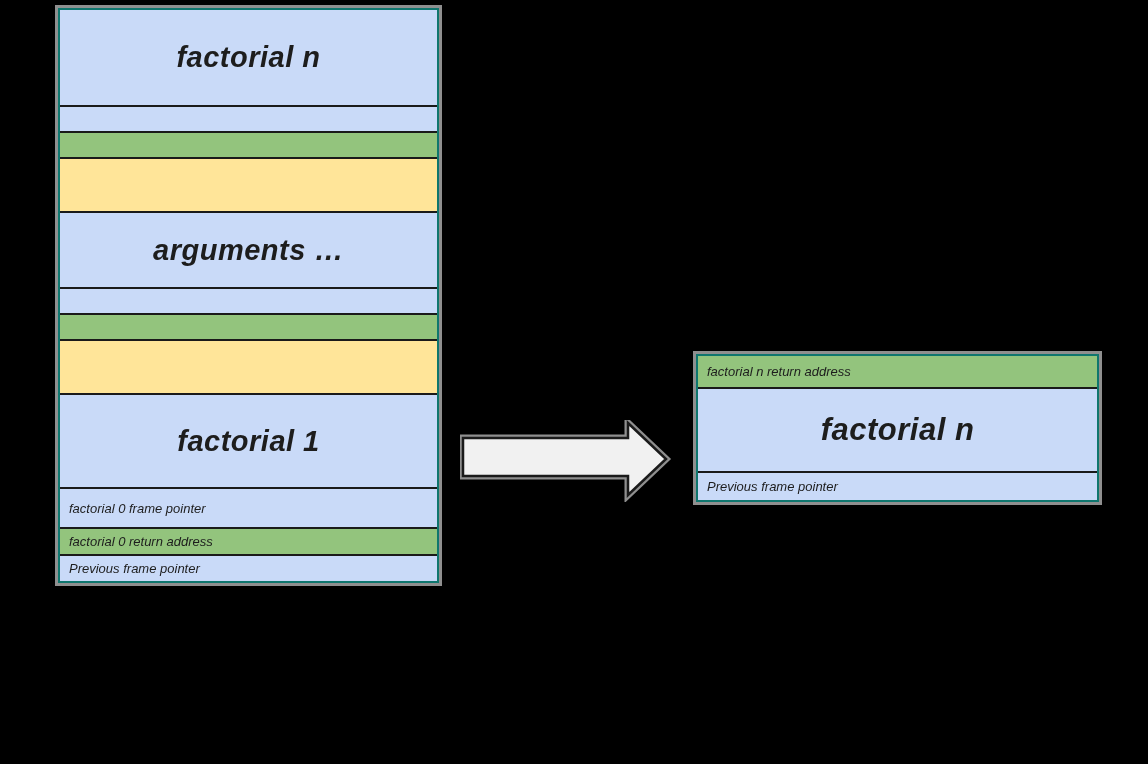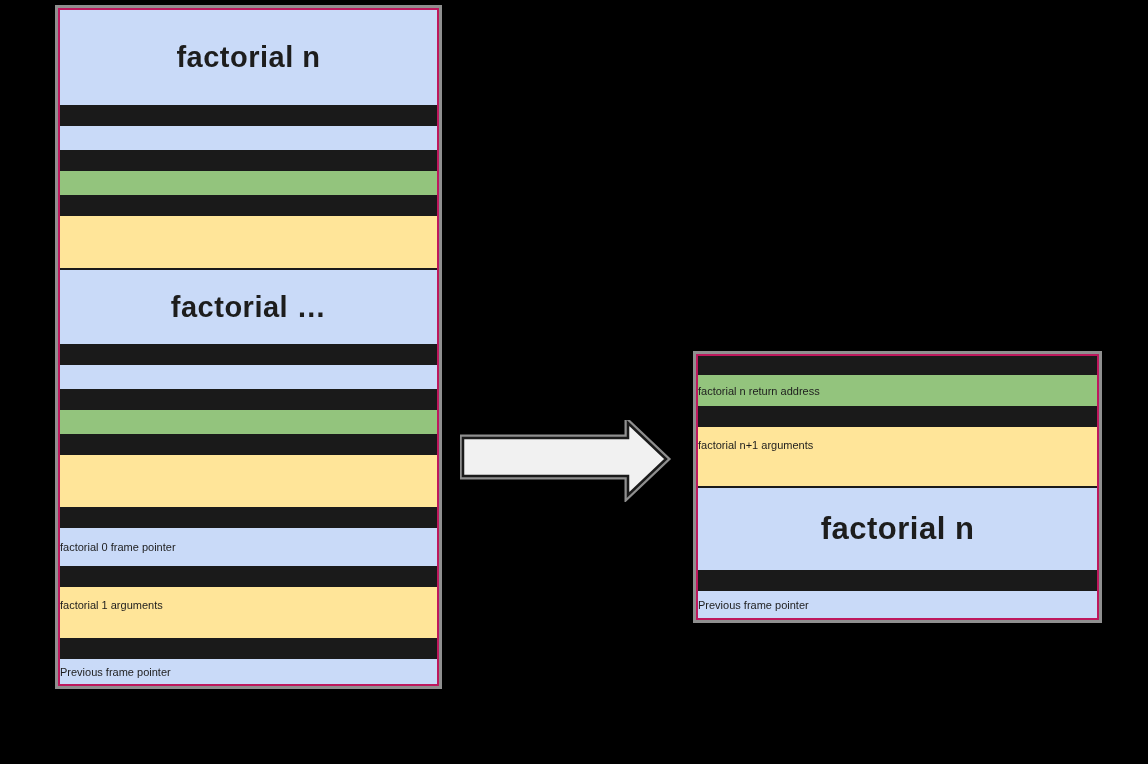--- a/index.html
+++ b/index.html
@@ -13,23 +13,24 @@
   }
   .canvas {
     position: relative;
     width: 1148px;
     height: 764px;
     background: #000000;
   }
   .stack {
     position: absolute;
     box-sizing: border-box;
-    border: 2px solid #be185d;
+    border: 2px solid #0f766e;
     outline: 3px solid #8f8f8f;
     background: #1a1a1a;
+    font-style: italic;
   }
   .row {
     box-sizing: border-box;
     display: flex;
     align-items: center;
     color: #1d1d1d;
     overflow: hidden;
   }
   .row + .row { border-top: 2px solid #1a1a1a; }
   .blue   { background: #c9daf8; }
@@ -37,22 +38,22 @@
   .yellow { background: #ffe599; }
   .frame-label {
     justify-content: center;
     font-weight: bold;
     font-size: 29px;
     letter-spacing: 0.5px;
   }
   .frame-label-lg { font-size: 31px; }
   .slot-label {
     justify-content: flex-start;
-    font-size: 11px;
-    margin-top: 19px;
+    padding-left: 9px;
+    font-size: 13px;
   }
   .top-align {
     align-items: flex-start;
     padding-top: 12px;
   }
   .arrow-wrap {
     position: absolute;
     left: 460px;
     top: 420px;
     width: 215px;
@@ -62,36 +63,36 @@
 </head>
 <body>
 
 <div class="canvas">
 
   <div class="stack" style="left:58px; top:8px; width:381px;">
     <div class="row blue frame-label" style="height:95px">factorial n</div>
     <div class="row blue slot-label" style="height:26px"></div>
     <div class="row green slot-label" style="height:26px"></div>
     <div class="row yellow slot-label" style="height:54px"></div>
-    <div class="row blue frame-label" style="height:76px">factorial …</div>
+    <div class="row blue frame-label" style="height:76px">arguments …</div>
     <div class="row blue slot-label" style="height:26px"></div>
     <div class="row green slot-label" style="height:26px"></div>
     <div class="row yellow slot-label" style="height:54px"></div>
+    <div class="row blue frame-label" style="height:94px">factorial 1</div>
     <div class="row blue slot-label" style="height:40px">factorial 0 frame pointer</div>
-    <div class="row yellow slot-label top-align" style="height:53px">factorial 1 arguments</div>
+    <div class="row green slot-label" style="height:27px">factorial 0 return address</div>
     <div class="row blue slot-label" style="height:27px">Previous frame pointer</div>
   </div>
 
   <div class="arrow-wrap">
     <svg width="215" height="82" viewBox="0 0 215 82">
       <polygon points="3,18 168,18 168,3 206,39 168,75 168,56 3,56" fill="none" stroke="#8f8f8f" stroke-width="7" stroke-linejoin="miter"></polygon>
       <polygon points="3,18 168,18 168,3 206,39 168,75 168,56 3,56" fill="#f1f1f1" stroke="#1a1a1a" stroke-width="2.5" stroke-linejoin="miter"></polygon>
     </svg>
   </div>
 
   <div class="stack" style="left:696px; top:354px; width:403px;">
     <div class="row green slot-label" style="height:31px">factorial n return address</div>
-    <div class="row yellow slot-label top-align" style="height:61px">factorial n+1 arguments</div>
     <div class="row blue frame-label frame-label-lg" style="height:84px">factorial n</div>
     <div class="row blue slot-label" style="height:29px">Previous frame pointer</div>
   </div>
 
 </div>
 
 </body></html>

